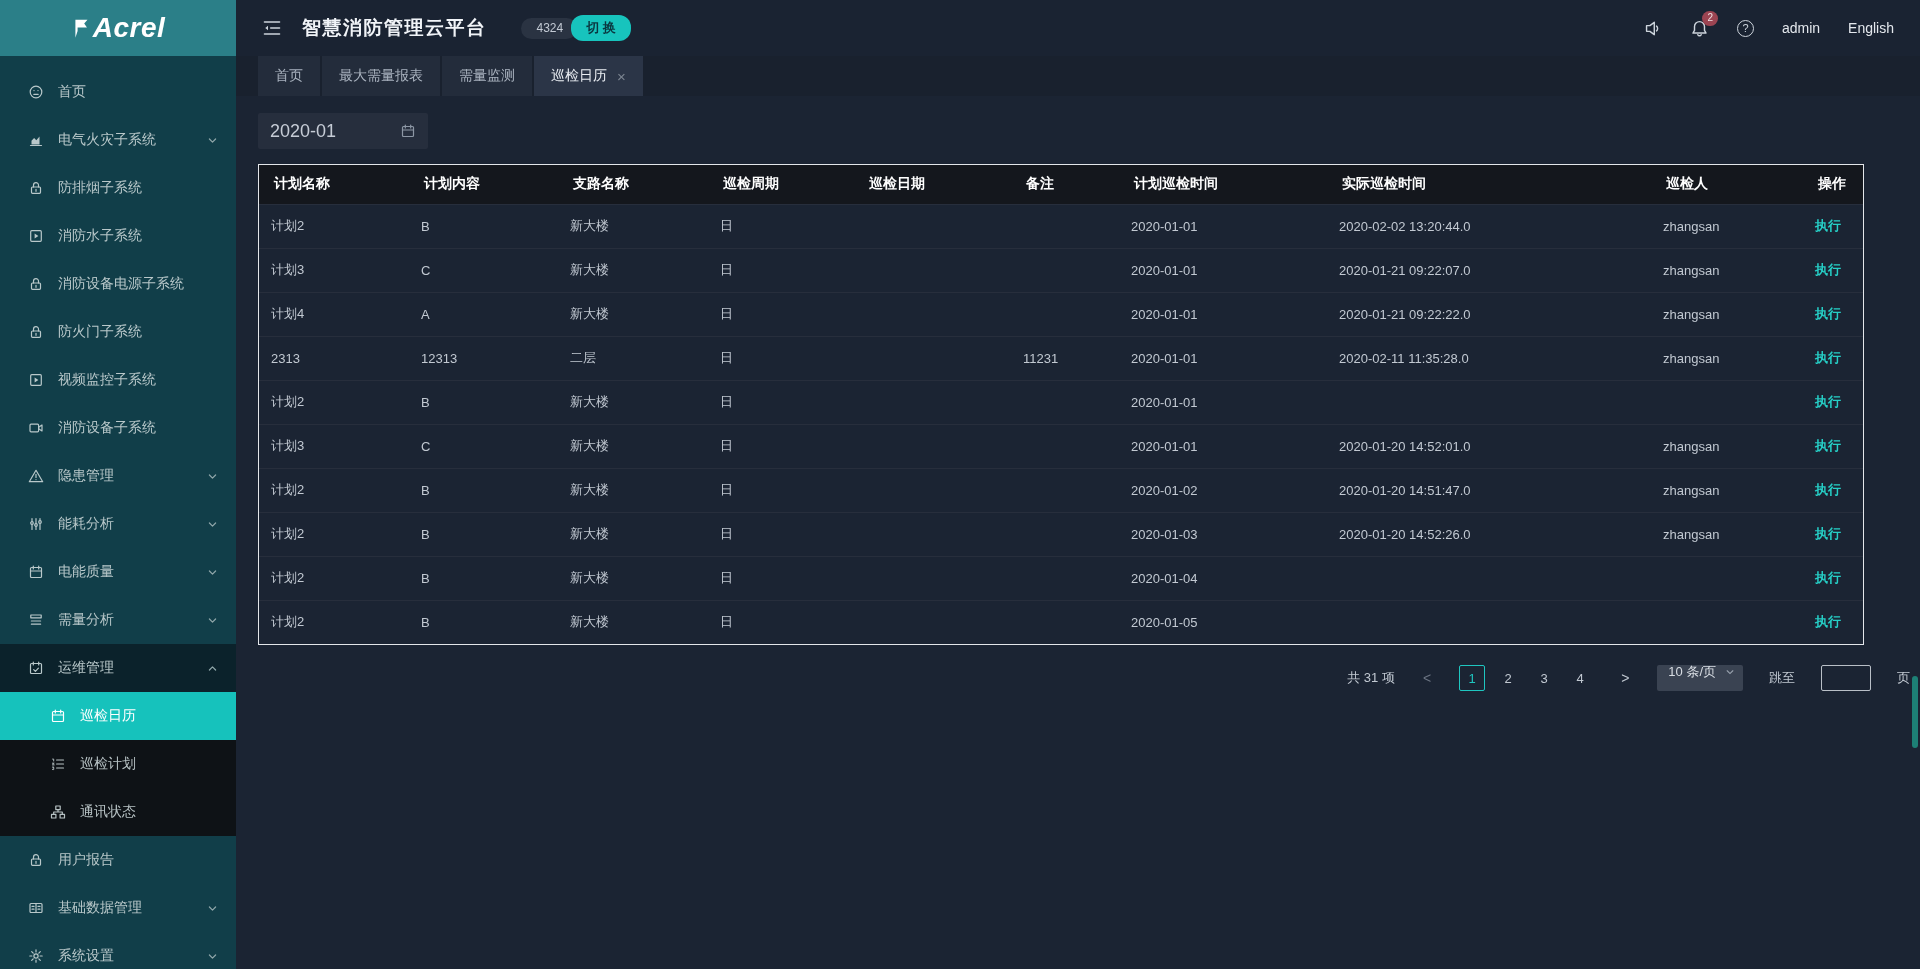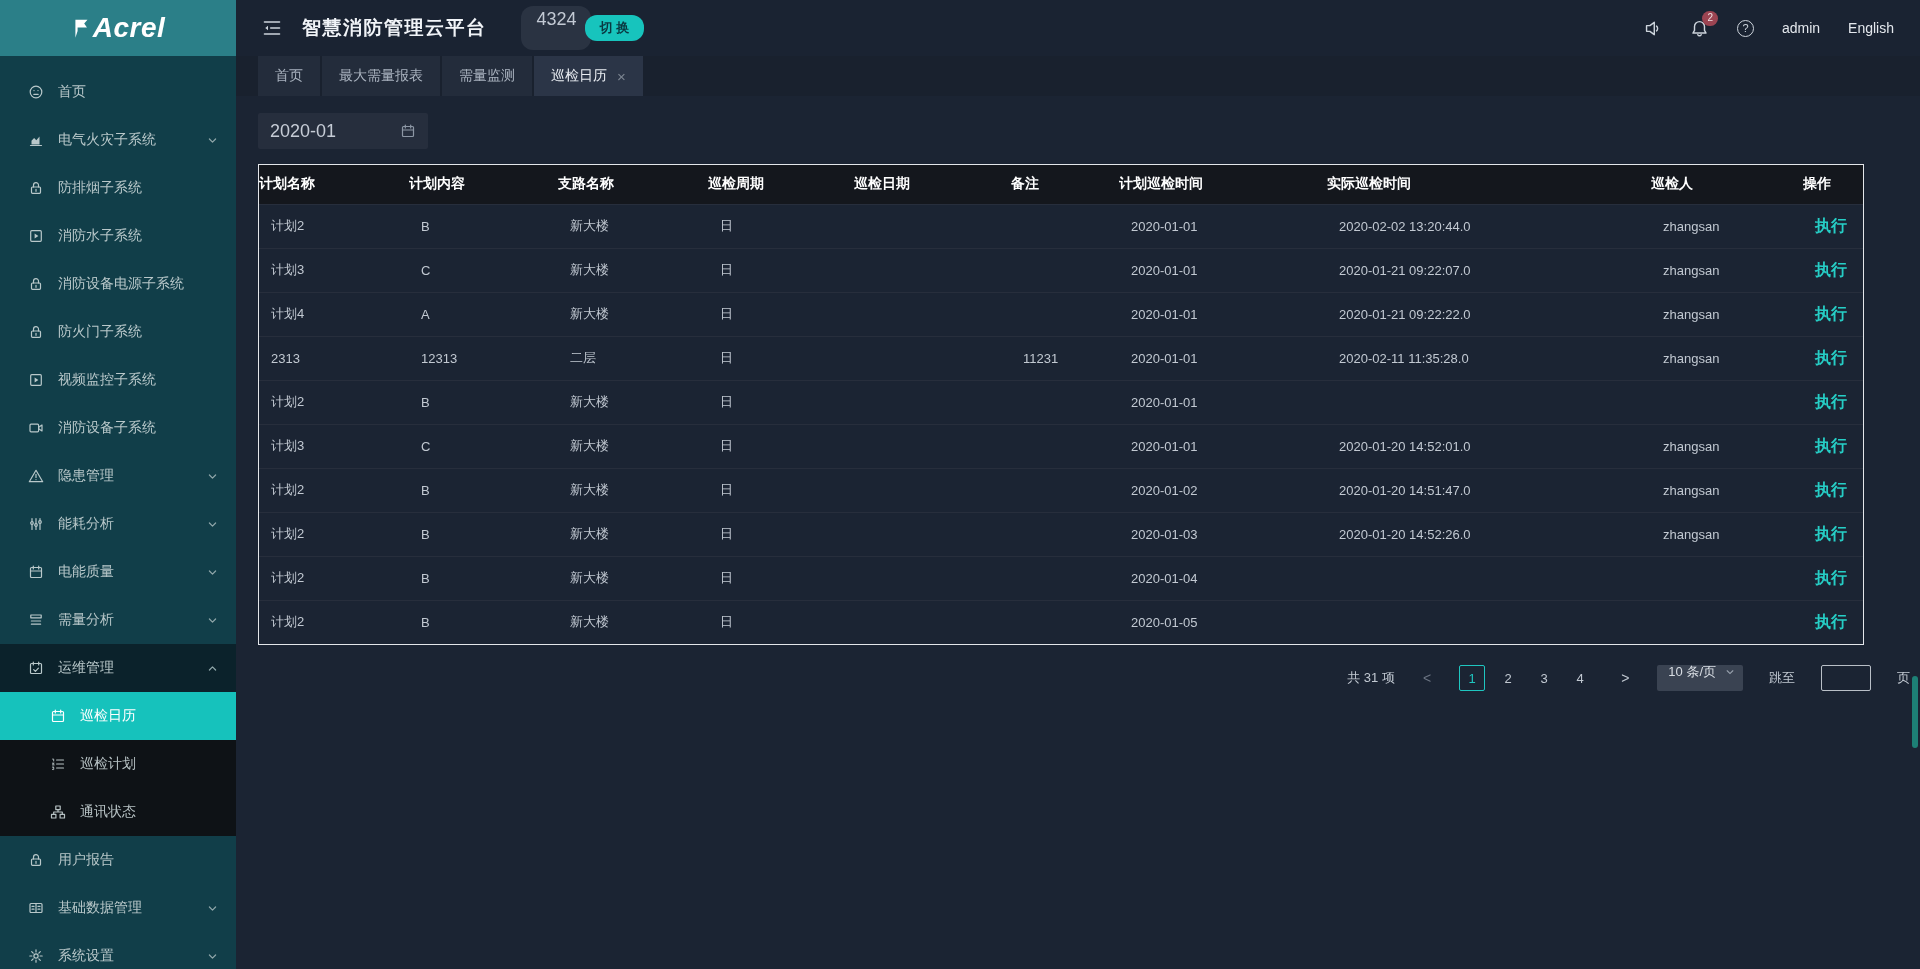--- a/index.html
+++ b/index.html
@@ -8,21 +8,21 @@
   .icon svg { display:block; }
 
   
   .topbar { height:56px; display:flex; background:#1a2332; }
   .logo { width:236px; background:#2b7f88; display:flex; align-items:center; justify-content:center; color:#fff; cursor:pointer; }
   .logo-text { font-size:28px; font-weight:bold; font-style:italic; letter-spacing:.5px; }
   .topbar-main { flex:1; display:flex; align-items:center; padding:0 26px; gap:20px; color:#dfe4ea; }
   .tbicon { color:#cdd4dc; cursor:pointer; }
   .app-title { font-size:19px; font-weight:bold; color:#f1f4f8; letter-spacing:1.5px; }
   .pillgroup { display:flex; align-items:center; margin-left:14px; }
-  .count-badge { background:#2a3342; color:#c3cad4; border-radius:12px; padding:3px 14px 20px 16px; font-size:18px; }
+  .count-badge { background:#2a3342; color:#c3cad4; border-radius:12px; padding:3px 14px 4px 16px; font-size:12px; }
   .switch-btn { background:#17c4bd; color:#0a3740; font-weight:bold; border:none; border-radius:12px; padding:4px 15px; font-size:13px; margin-left:-6px; cursor:pointer; font-family:inherit; }
   .topbar-right { margin-left:auto; display:flex; align-items:center; gap:28px; }
   .bell-wrap { position:relative; cursor:pointer; }
   .notif-badge { position:absolute; top:-8px; right:-9px; background:#9c4452; color:#efe0e3; font-size:10px; line-height:1; border-radius:8px; padding:2.5px 5px; }
   .tb-text { font-size:14px; color:#e4e8ed; cursor:pointer; }
   .help-icon { width:17px; height:17px; border:1.4px solid #cdd4dc; border-radius:50%; color:#cdd4dc; font-size:11px; display:flex; align-items:center; justify-content:center; cursor:pointer; }
 
   
   .bodyrow { display:flex; height:913px; }
   .sidebar { width:236px; background:#113e49; color:#b9c8ca; padding-top:12px; overflow:hidden; flex:none; }
@@ -38,23 +38,23 @@
   .tab { background:#232c3b; color:#abb4c0; font-size:14px; display:flex; align-items:center; padding:0 17px; gap:10px; cursor:pointer; white-space:nowrap; }
   .tab.active { background:#2b3547; color:#e9edf2; }
   .tab-close { color:#7c8591; font-size:15px; cursor:pointer; }
 
   .page { flex:1; padding:9px 0 0 22px; position:relative; }
   .datepicker { width:170px; height:36px; background:#262e3d; border-radius:2px; display:flex; align-items:center; padding:0 12px; color:#c6ccd6; font-size:18px; margin:8px 0 15px; cursor:pointer; }
   .datepicker .icon { margin-left:auto; color:#8d97a5; }
 
   .table-wrap { margin-right:58px; border:1px solid #e3e6ea; }
   table { width:100%; border-collapse:collapse; table-layout:fixed; }
-  thead th { background:#14171d; color:#ffffff; font-size:14px; font-weight:bold; text-align:left; height:39px; padding:0 0; white-space:nowrap; overflow:hidden; }
+  thead th { background:#14171d; color:#ffffff; font-size:14px; font-weight:bold; text-align:left; height:39px; padding:0 15px; white-space:nowrap; overflow:hidden; }
   tbody td { height:44px; padding:0 12px; color:#c2c9d2; font-size:13px; border-top:1px solid #272e3c; white-space:nowrap; overflow:hidden; }
-  .exec-link { color:#26cec6; font-weight:bold; font-size:16px; cursor:pointer; text-decoration:none; }
+  .exec-link { color:#26cec6; font-weight:bold; font-size:13px; cursor:pointer; text-decoration:none; }
 
   .pagination { display:flex; align-items:center; justify-content:flex-end; gap:26px; margin:20px 12px 0 0; color:#c2c9d2; font-size:13px; }
   .page-arrow { color:#6b7482; font-size:14px; cursor:pointer; padding:0 2px; }
   .page-arrow.next { color:#c2c9d2; }
   .pages { display:flex; gap:10px; }
   .page-num { min-width:26px; height:26px; display:flex; align-items:center; justify-content:center; cursor:pointer; }
   .page-num.active { border:1px solid #1fc6c0; color:#1fc6c0; border-radius:2px; }
   .page-size { background:#3a4352; border-radius:2px; height:26px; display:flex; align-items:center; padding:0 8px 12px 11px; gap:9px; color:#d8dde3; cursor:pointer; }
   .page-size .chevron { color:#98a1ad; }
   .jump-input { width:50px; height:26px; background:transparent; border:1px solid #b9bfc7; border-radius:2px; color:#dfe4ea; padding:0 6px; font-size:13px; }

